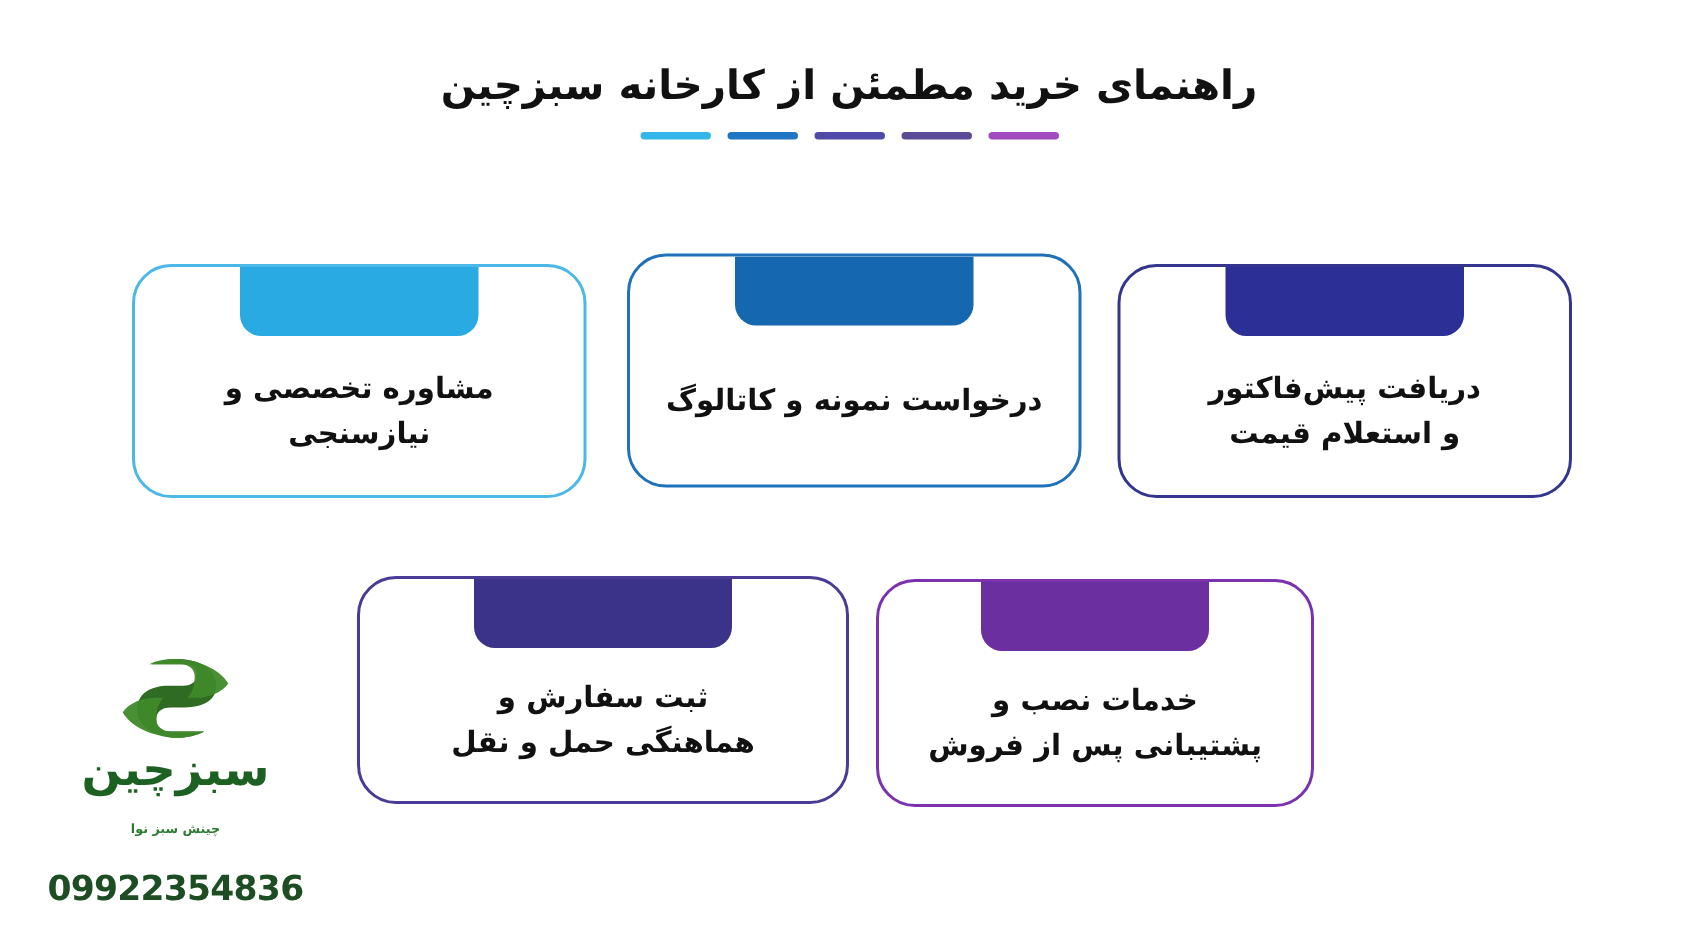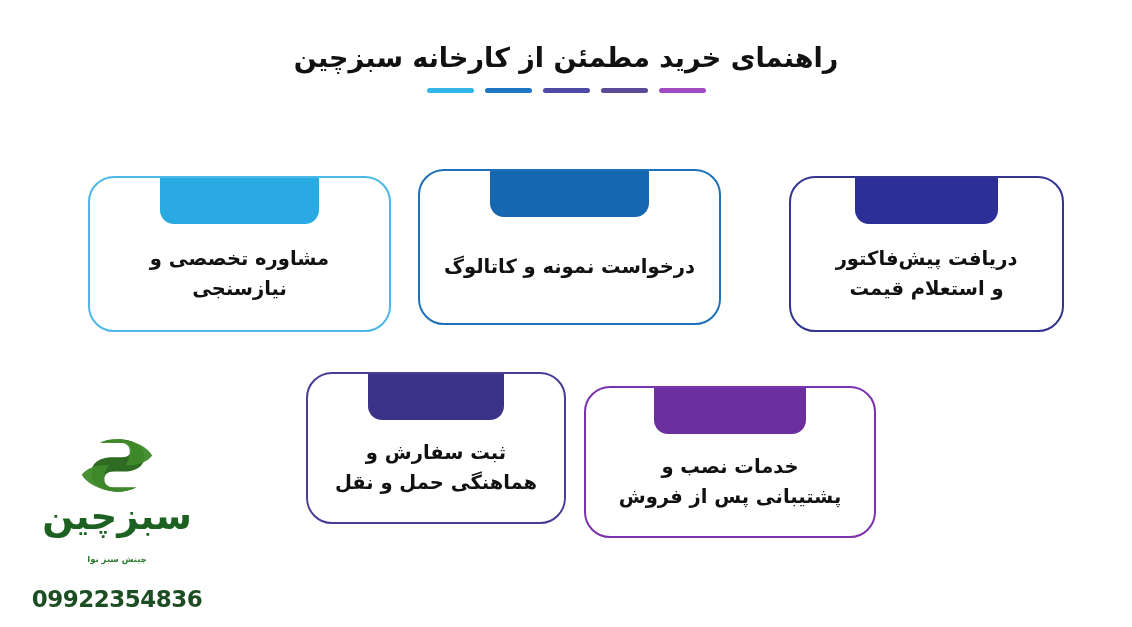--- a/index.html
+++ b/index.html
@@ -91,42 +91,42 @@
     color: #111111;
     text-align: center;
     line-height: 1.55;
     direction: rtl;
     white-space: pre-line;
   }
 
   
   #card-1 { right: 741px; top: 176px; width: 303px; height: 156px; border-radius: 26px; }
   #card-2 { right: 411px; top: 169px; width: 303px; height: 156px; }
-  #card-3 { right: 68px;  top: 176px; width: 275px; height: 156px; padding-left: 24px; }
-  
-  #card-4 { right: 566px; top: 372px; width: 260px; height: 152px; }
+  #card-3 { right: 84px;  top: 176px; width: 303px; height: 156px; padding-left: 24px; }
+  
+  #card-4 { right: 566px; top: 384px; width: 328px; height: 152px; }
   #card-5 { right: 256px; top: 386px; width: 292px; height: 152px; }
 
   
   #logo-block {
     position: absolute;
     left: 22px;
     top: 438px;
     width: 190px;
     text-align: center;
   }
   #logo-mark {
     display: block;
     margin: 0 auto;
     width: 80px;
     height: 56px;
   }
   #logo-wordmark {
     margin-top: 4px;
-    font-size: 37px;
+    font-size: 31px;
     font-weight: bold;
     color: #1d6122;
     direction: rtl;
     line-height: 1;
     letter-spacing: -1px;
   }
   #logo-tagline {
     margin-top: 20px;
     font-size: 8.5px;
     font-weight: bold;

